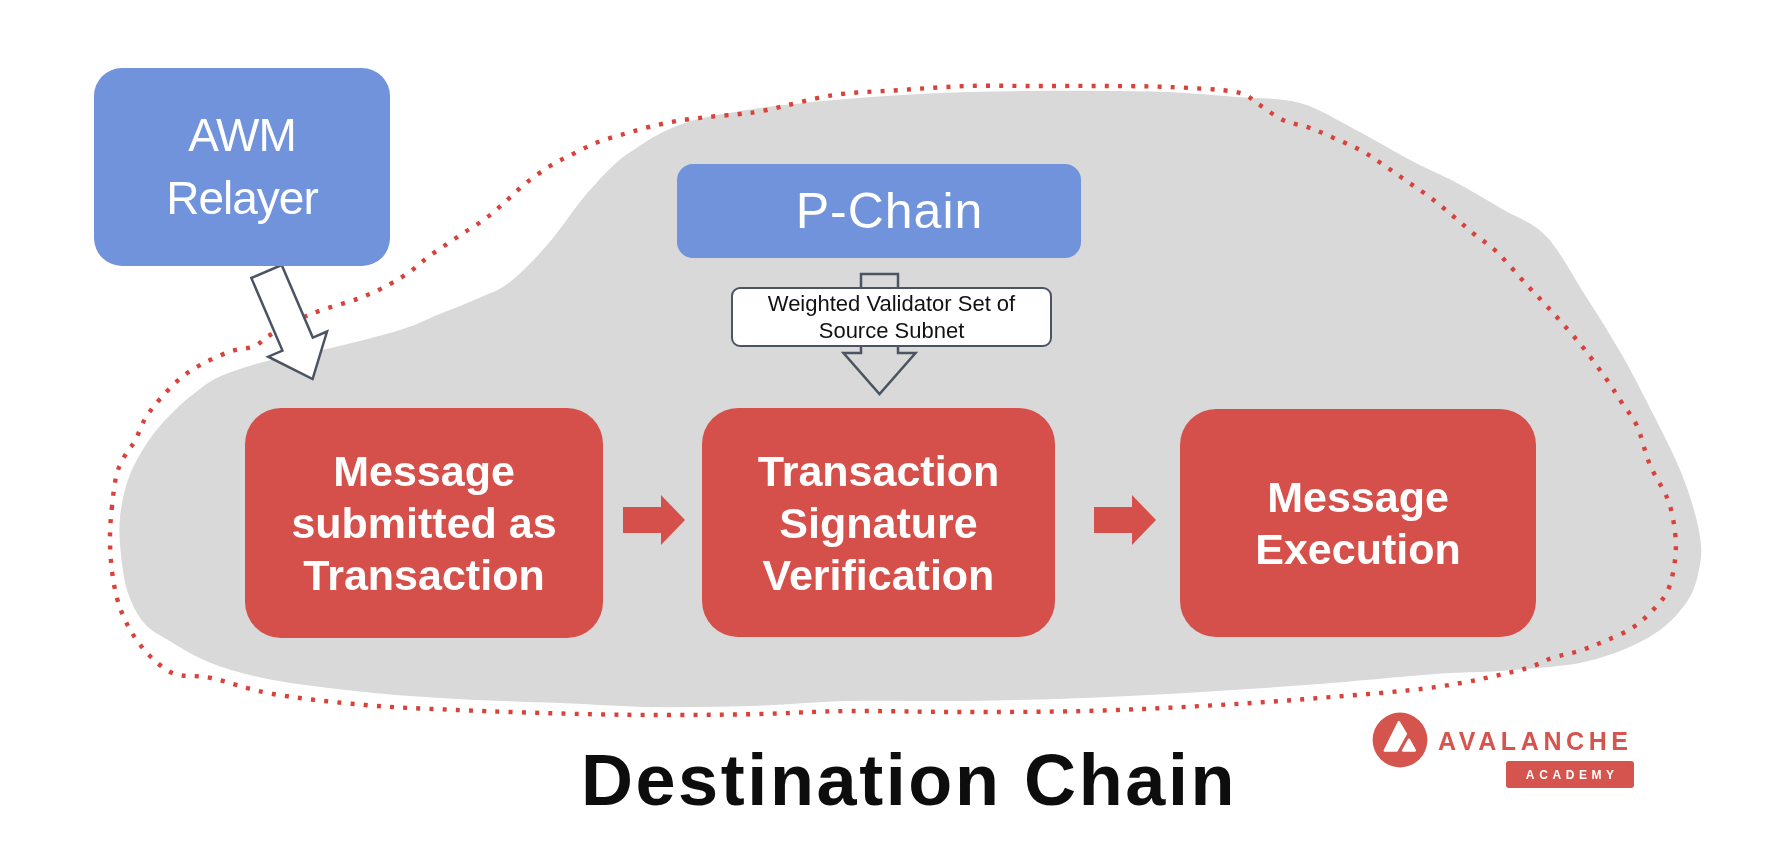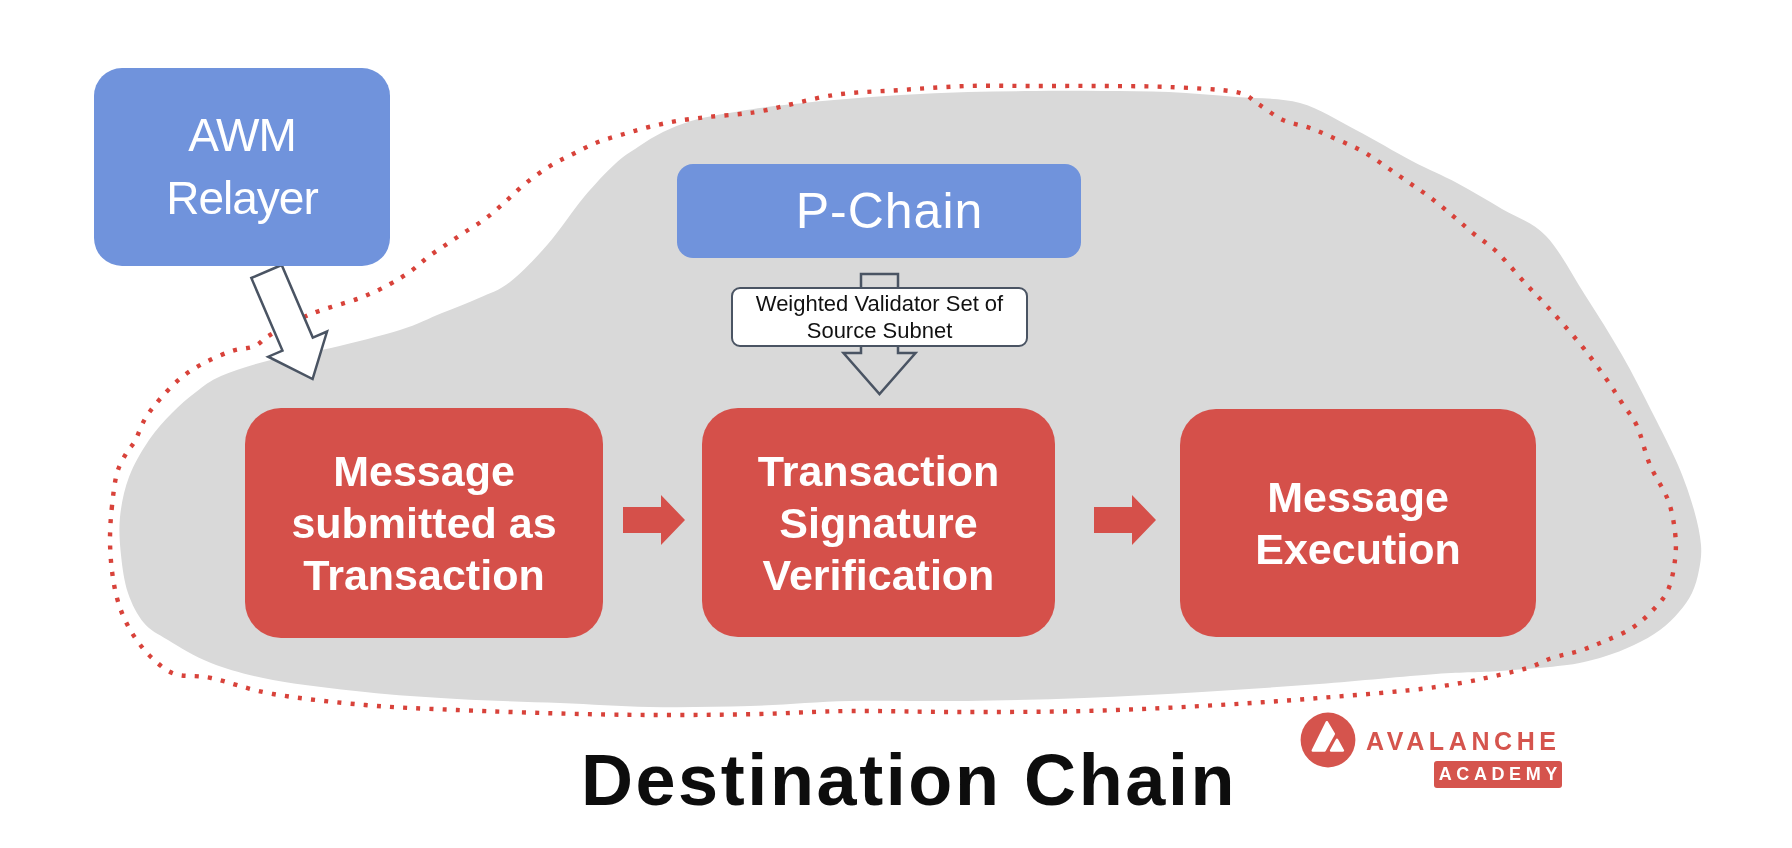--- a/index.html
+++ b/index.html
@@ -11,36 +11,36 @@
   svg.layer{position:absolute;left:0;top:0;width:1792px;height:848px;}
   .node{position:absolute;display:flex;align-items:center;justify-content:center;
         text-align:center;white-space:pre-line;box-sizing:border-box;}
   #caption{white-space:nowrap;}
   .blue-node{background:var(--blue);color:var(--white);font-weight:400;}
   .red-node{background:var(--red);color:var(--white);font-weight:700;}
   #awm{left:50px;top:68px;width:296px;height:198px;border-radius:28px;
        font-size:46px;line-height:63px;letter-spacing:-1px;margin-left:44px;}
   #pchain{left:677px;top:164px;width:404px;height:94px;border-radius:16px;
        font-size:50px;line-height:55px;letter-spacing:1px;padding-left:21px;}
-  #valset{left:731px;top:287px;width:297px;height:60px;border-radius:9px;
+  #valset{left:731px;top:287px;width:321px;height:60px;border-radius:9px;
        background:var(--white);border:2px solid var(--outline);color:#111111;
        font-size:22px;line-height:27px;font-weight:400;}
   #step1{left:245px;top:408px;width:358px;height:230px;}
   #step2{left:702px;top:408px;width:353px;height:229px;}
   #step3{left:1180px;top:409px;width:356px;height:228px;}
   .step{border-radius:36px;font-size:43px;line-height:52px;}
   #caption{left:559px;top:740px;width:700px;text-align:center;color:var(--ink);
        font-size:72px;line-height:80px;font-weight:700;letter-spacing:2.6px;}
-  #brand{left:1296px;top:708px;width:280px;height:90px;}
+  #brand{left:1368px;top:708px;width:280px;height:90px;}
   #brand-name{position:absolute;left:70px;top:19px;font-size:25px;font-weight:700;
        color:var(--logo-red);letter-spacing:4.6px;}
   #brand-badge{position:absolute;left:138px;top:53px;width:128px;height:27px;
        background:var(--logo-red);border-radius:3px;display:flex;align-items:center;
        justify-content:center;}
-  #brand-badge span{color:var(--white);font-size:18px;font-weight:700;
+  #brand-badge span{color:var(--white);font-size:12px;font-weight:700;
        letter-spacing:4.6px;text-indent:4.6px;}
 </style>
 </head>
 <body>
 
 <svg class="layer" viewBox="0 0 1792 848" aria-hidden="true">
   <path d="M 120.0 517.0 C 121.3 504.0 124.2 489.8 129.0 477.0 C 133.8 464.2 141.8 450.7 149.0 440.0 C 156.2 429.3 164.2 421.0 172.0 413.0 C 179.8 405.0 187.8 398.2 196.0 392.0 C 204.2 385.8 209.2 381.2 221.0 376.0 C 232.8 370.8 248.7 365.7 267.0 361.0 C 285.3 356.3 308.8 353.2 331.0 348.0 C 353.2 342.8 381.5 335.8 400.0 330.0 C 418.5 324.2 428.8 318.3 442.0 313.0 C 455.2 307.7 467.7 303.2 479.0 298.0 C 490.3 292.8 498.5 291.0 510.0 282.0 C 521.5 273.0 535.7 258.2 548.0 244.0 C 560.3 229.8 572.8 210.3 584.0 197.0 C 595.2 183.7 606.0 172.3 615.0 164.0 C 624.0 155.7 630.0 152.3 638.0 147.0 C 646.0 141.7 654.2 136.3 663.0 132.0 C 671.8 127.7 681.0 124.0 691.0 121.0 C 701.0 118.0 710.3 116.3 723.0 114.0 C 735.7 111.7 748.5 109.3 767.0 107.0 C 785.5 104.7 811.7 102.0 834.0 100.0 C 856.3 98.0 878.7 96.3 901.0 95.0 C 923.3 93.7 945.7 92.7 968.0 92.0 C 990.3 91.3 1012.7 91.2 1035.0 91.0 C 1057.3 90.8 1079.7 90.8 1102.0 91.0 C 1124.3 91.2 1146.7 91.0 1169.0 92.0 C 1191.3 93.0 1214.2 95.2 1236.0 97.0 C 1257.8 98.8 1280.0 97.5 1300.0 103.0 C 1320.0 108.5 1337.3 120.3 1356.0 130.0 C 1374.7 139.7 1395.2 152.2 1412.0 161.0 C 1428.8 169.8 1442.0 175.0 1457.0 183.0 C 1472.0 191.0 1487.2 200.2 1502.0 209.0 C 1516.8 217.8 1532.2 221.7 1546.0 236.0 C 1559.8 250.3 1572.3 275.2 1585.0 295.0 C 1597.7 314.8 1610.8 335.5 1622.0 355.0 C 1633.2 374.5 1642.7 393.7 1652.0 412.0 C 1661.3 430.3 1671.0 448.7 1678.0 465.0 C 1685.0 481.3 1690.2 496.7 1694.0 510.0 C 1697.8 523.3 1700.2 535.0 1701.0 545.0 C 1701.8 555.0 1700.5 562.0 1699.0 570.0 C 1697.5 578.0 1695.3 586.0 1692.0 593.0 C 1688.7 600.0 1684.3 605.8 1679.0 612.0 C 1673.7 618.2 1667.5 624.5 1660.0 630.0 C 1652.5 635.5 1643.5 640.5 1634.0 645.0 C 1624.5 649.5 1614.2 653.7 1603.0 657.0 C 1591.8 660.3 1584.2 662.7 1567.0 665.0 C 1549.8 667.3 1521.8 669.5 1500.0 671.0 C 1478.2 672.5 1466.2 671.8 1436.0 674.0 C 1405.8 676.2 1358.0 681.0 1319.0 684.0 C 1280.0 687.0 1241.2 689.7 1202.0 692.0 C 1162.8 694.3 1123.2 696.5 1084.0 698.0 C 1044.8 699.5 1006.0 700.5 967.0 701.0 C 928.0 701.5 886.2 700.2 850.0 701.0 C 813.8 701.8 783.3 705.0 750.0 706.0 C 716.7 707.0 681.7 707.5 650.0 707.0 C 618.3 706.5 592.2 704.3 560.0 703.0 C 527.8 701.7 489.5 700.8 457.0 699.0 C 424.5 697.2 395.7 695.2 365.0 692.0 C 334.3 688.8 298.7 684.8 273.0 680.0 C 247.3 675.2 228.5 669.7 211.0 663.0 C 193.5 656.3 179.2 646.7 168.0 640.0 C 156.8 633.3 150.7 630.8 144.0 623.0 C 137.3 615.2 131.8 604.3 128.0 593.0 C 124.2 581.7 122.3 567.7 121.0 555.0 C 119.7 542.3 118.7 530.0 120.0 517.0 Z" style="fill:var(--gray)"></path>
   <path d="M 112.0 506.0 C 110.8 517.0 110.0 528.2 110.0 539.0 C 110.0 549.8 110.8 561.2 112.0 571.0 C 113.2 580.8 114.8 589.8 117.0 598.0 C 119.2 606.2 121.8 613.2 125.0 620.0 C 128.2 626.8 131.5 632.7 136.0 639.0 C 140.5 645.3 145.5 652.2 152.0 658.0 C 158.5 663.8 165.2 670.7 175.0 674.0 C 184.8 677.3 194.7 674.7 211.0 678.0 C 227.3 681.3 247.3 689.5 273.0 694.0 C 298.7 698.5 334.3 702.3 365.0 705.0 C 395.7 707.7 421.2 708.5 457.0 710.0 C 492.8 711.5 544.2 713.2 580.0 714.0 C 615.8 714.8 642.0 715.0 672.0 715.0 C 702.0 715.0 730.3 714.7 760.0 714.0 C 789.7 713.3 816.7 711.3 850.0 711.0 C 883.3 710.7 921.0 712.0 960.0 712.0 C 999.0 712.0 1043.7 712.0 1084.0 711.0 C 1124.3 710.0 1162.8 708.2 1202.0 706.0 C 1241.2 703.8 1280.0 701.2 1319.0 698.0 C 1358.0 694.8 1402.5 691.7 1436.0 687.0 C 1469.5 682.3 1500.7 674.8 1520.0 670.0 C 1539.3 665.2 1542.2 661.2 1552.0 658.0 C 1561.8 654.8 1570.2 653.8 1579.0 651.0 C 1587.8 648.2 1596.2 644.8 1605.0 641.0 C 1613.8 637.2 1624.2 633.0 1632.0 628.0 C 1639.8 623.0 1646.0 617.3 1652.0 611.0 C 1658.0 604.7 1664.2 598.5 1668.0 590.0 C 1671.8 581.5 1673.8 569.7 1675.0 560.0 C 1676.2 550.3 1676.2 542.0 1675.0 532.0 C 1673.8 522.0 1672.2 511.2 1668.0 500.0 C 1663.8 488.8 1655.2 477.3 1650.0 465.0 C 1644.8 452.7 1641.7 436.3 1637.0 426.0 C 1632.3 415.7 1627.0 410.7 1622.0 403.0 C 1617.0 395.3 1613.2 388.8 1607.0 380.0 C 1600.8 371.2 1592.3 359.3 1585.0 350.0 C 1577.7 340.7 1569.8 331.8 1563.0 324.0 C 1556.2 316.2 1550.3 309.8 1544.0 303.0 C 1537.7 296.2 1532.8 291.5 1525.0 283.0 C 1517.2 274.5 1505.5 260.2 1497.0 252.0 C 1488.5 243.8 1481.3 240.0 1474.0 234.0 C 1466.7 228.0 1460.2 222.0 1453.0 216.0 C 1445.8 210.0 1438.5 203.7 1431.0 198.0 C 1423.5 192.3 1415.7 187.3 1408.0 182.0 C 1400.3 176.7 1392.7 171.2 1385.0 166.0 C 1377.3 160.8 1370.2 155.5 1362.0 151.0 C 1353.8 146.5 1344.7 142.8 1336.0 139.0 C 1327.3 135.2 1318.8 131.2 1310.0 128.0 C 1301.2 124.8 1291.7 124.0 1283.0 120.0 C 1274.3 116.0 1265.8 108.7 1258.0 104.0 C 1250.2 99.3 1250.8 94.8 1236.0 92.0 C 1221.2 89.2 1191.3 88.0 1169.0 87.0 C 1146.7 86.0 1124.3 86.2 1102.0 86.0 C 1079.7 85.8 1057.3 86.0 1035.0 86.0 C 1012.7 86.0 990.3 85.3 968.0 86.0 C 945.7 86.7 923.3 88.5 901.0 90.0 C 878.7 91.5 856.3 91.7 834.0 95.0 C 811.7 98.3 782.7 106.8 767.0 110.0 C 751.3 113.2 749.8 112.8 740.0 114.0 C 730.2 115.2 718.5 115.8 708.0 117.0 C 697.5 118.2 686.8 119.3 677.0 121.0 C 667.2 122.7 657.8 124.8 649.0 127.0 C 640.2 129.2 632.5 131.5 624.0 134.0 C 615.5 136.5 606.5 138.7 598.0 142.0 C 589.5 145.3 581.0 150.0 573.0 154.0 C 565.0 158.0 557.8 161.2 550.0 166.0 C 542.2 170.8 533.5 177.0 526.0 183.0 C 518.5 189.0 511.8 196.0 505.0 202.0 C 498.2 208.0 491.7 214.0 485.0 219.0 C 478.3 224.0 471.3 227.8 465.0 232.0 C 458.7 236.2 453.2 239.8 447.0 244.0 C 440.8 248.2 434.0 252.5 428.0 257.0 C 422.0 261.5 417.3 266.5 411.0 271.0 C 404.7 275.5 398.5 279.5 390.0 284.0 C 381.5 288.5 373.2 293.0 360.0 298.0 C 346.8 303.0 326.0 307.8 311.0 314.0 C 296.0 320.2 279.3 329.7 270.0 335.0 C 260.7 340.3 261.3 343.3 255.0 346.0 C 248.7 348.7 240.2 348.3 232.0 351.0 C 223.8 353.7 214.3 357.7 206.0 362.0 C 197.7 366.3 189.7 370.8 182.0 377.0 C 174.3 383.2 166.2 392.0 160.0 399.0 C 153.8 406.0 149.2 412.0 145.0 419.0 C 140.8 426.0 138.0 435.5 135.0 441.0 C 132.0 446.5 130.0 446.7 127.0 452.0 C 124.0 457.3 119.5 464.0 117.0 473.0 C 114.5 482.0 113.2 495.0 112.0 506.0 Z" style="fill:none;stroke:var(--dot-red);stroke-width:4.4;stroke-linecap:butt" stroke-dasharray="4 9.2"></path>
 
   <path d="M 861 274 L 898 274 L 898 353 L 915.5 353 L 879.5 394 L 843.5 353 L 861 353 Z" style="fill:none;stroke:var(--outline);stroke-width:2.5;stroke-linejoin:miter"></path>

